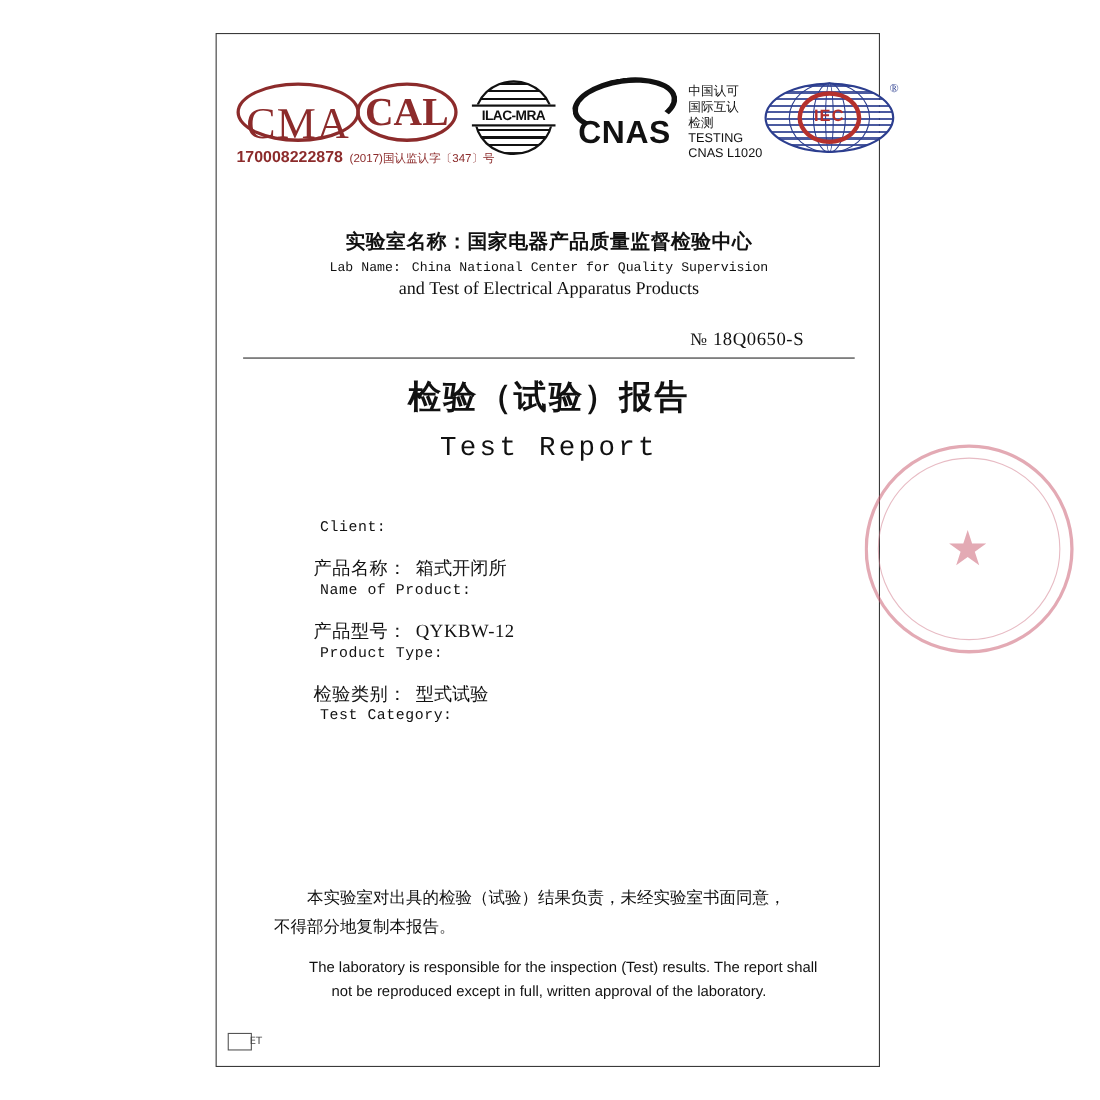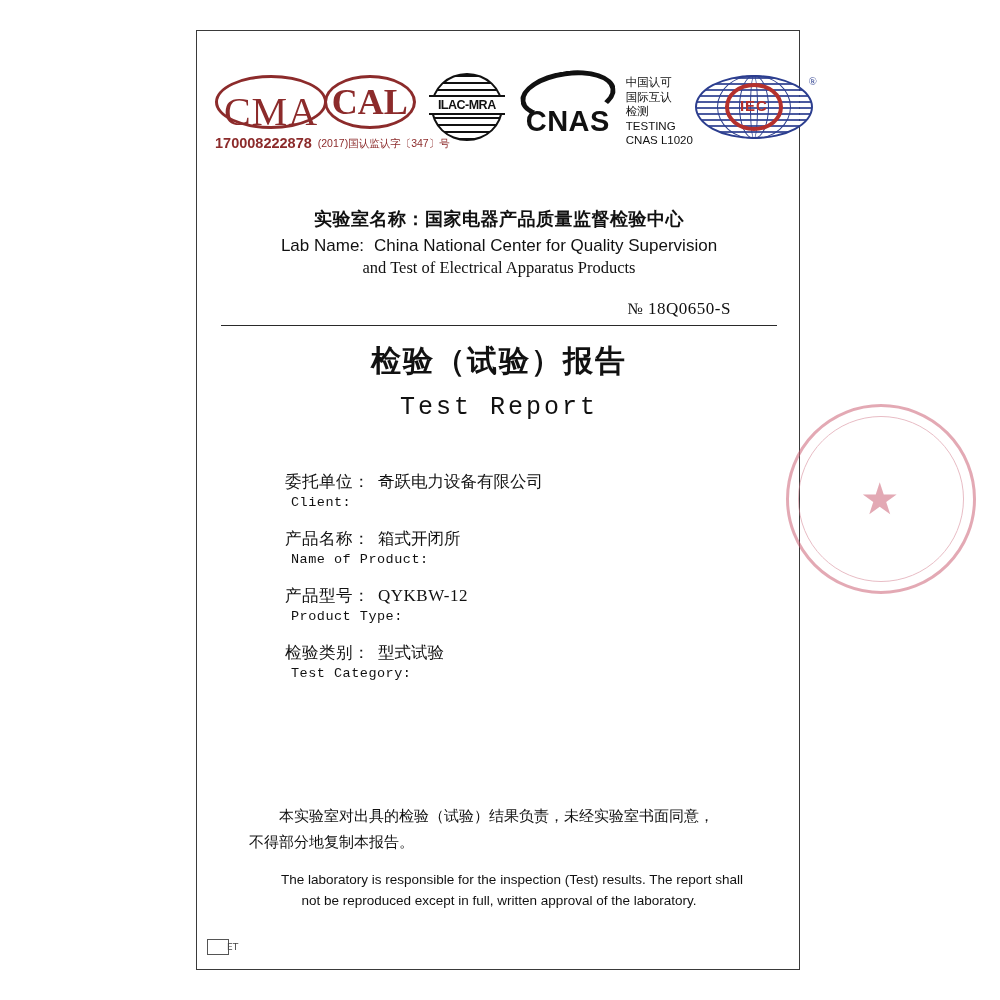--- a/index.html
+++ b/index.html
@@ -275,22 +275,22 @@
   .labname .row1 {
     font-family: "DejaVu Sans", sans-serif;
     font-size: 18px;
     font-weight: bold;
     color: #111;
     letter-spacing: 0.5px;
   }
   .labname .row1 .lbl { font-weight: bold; }
   .labname .row2 {
     margin-top: 5px;
-    font-family: Liberation Sans, sans-serif;
-    font-size: 17px;
+    font-family: Liberation Mono, monospace;
+    font-size: 12px;
     color: #111;
   }
   .labname .row2 .enlbl { margin-right: 10px; }
   .labname .row3 {
     margin-top: 2px;
     font-family: "Liberation Serif", serif;
     font-size: 16.5px;
     color: #111;
   }
 
@@ -535,23 +535,20 @@
   </div>
 
   <div class="rule"></div>
 
   <div class="title-cn">检验（试验）报告</div>
   <div class="title-en">Test  Report</div>
 
   <div class="fields">
 
     <div class="field">
-      <div class="line-cn">
-        <span class="label">委托单位：</span><span class="value">奇跃电力设备有限公司</span>
-      </div>
       <div class="line-en">Client:</div>
     </div>
 
     <div class="field">
       <div class="line-cn">
         <span class="label">产品名称：</span><span class="value">箱式开闭所</span>
       </div>
       <div class="line-en">Name of Product:</div>
     </div>
 

